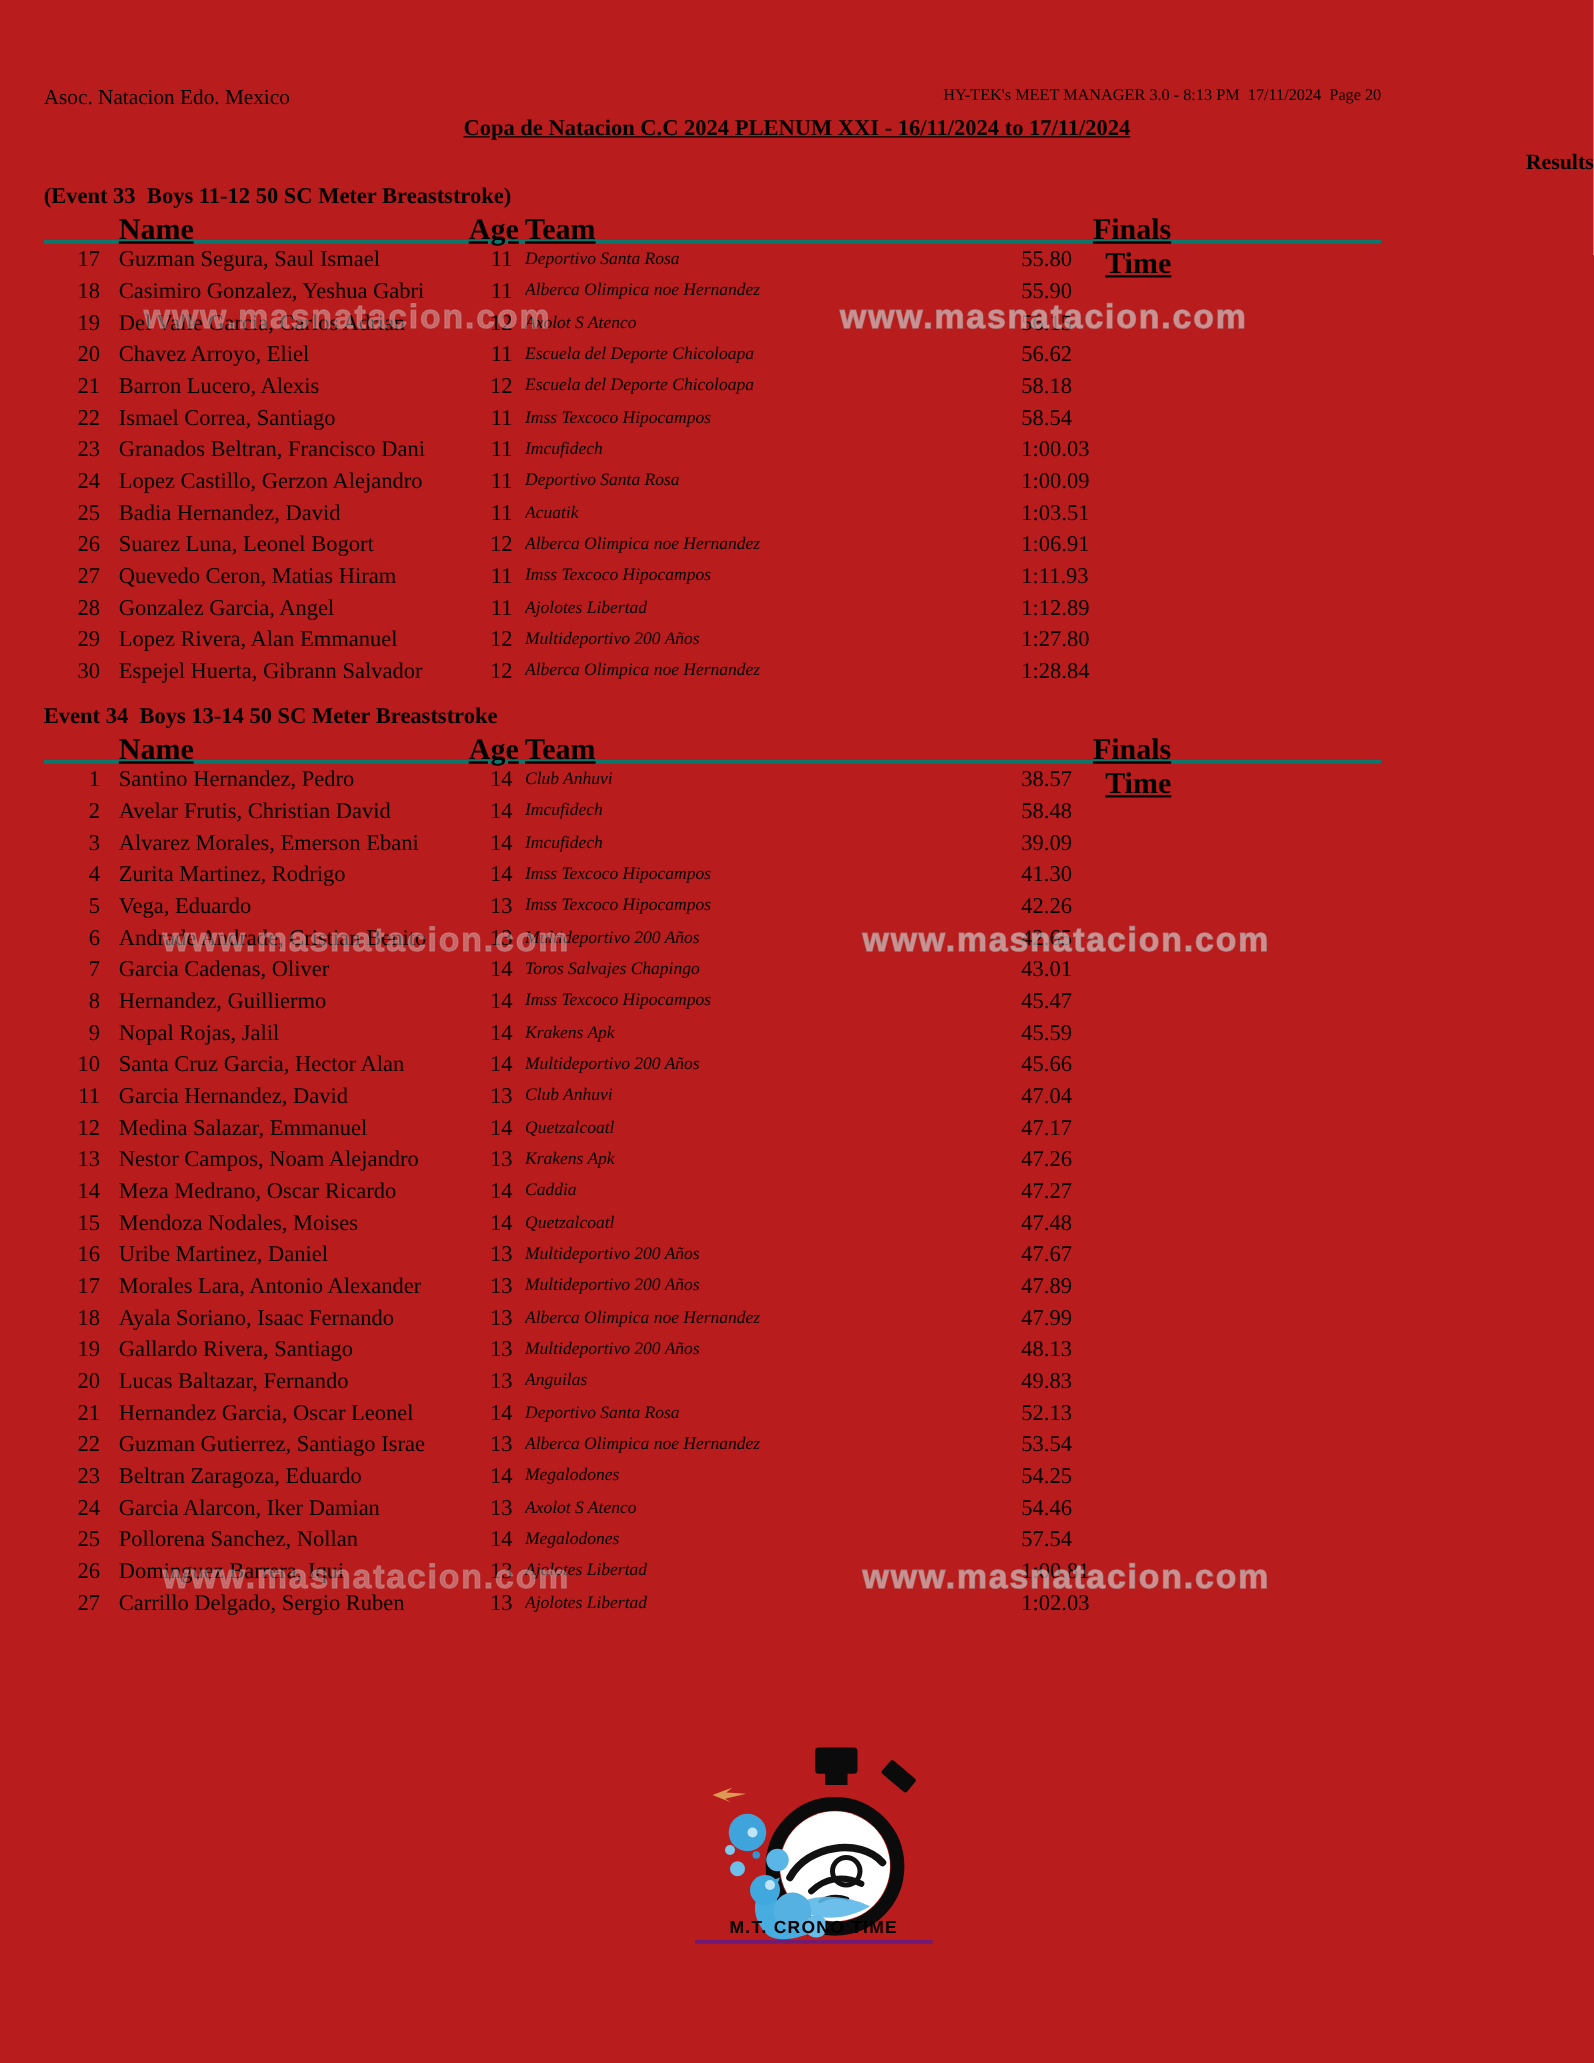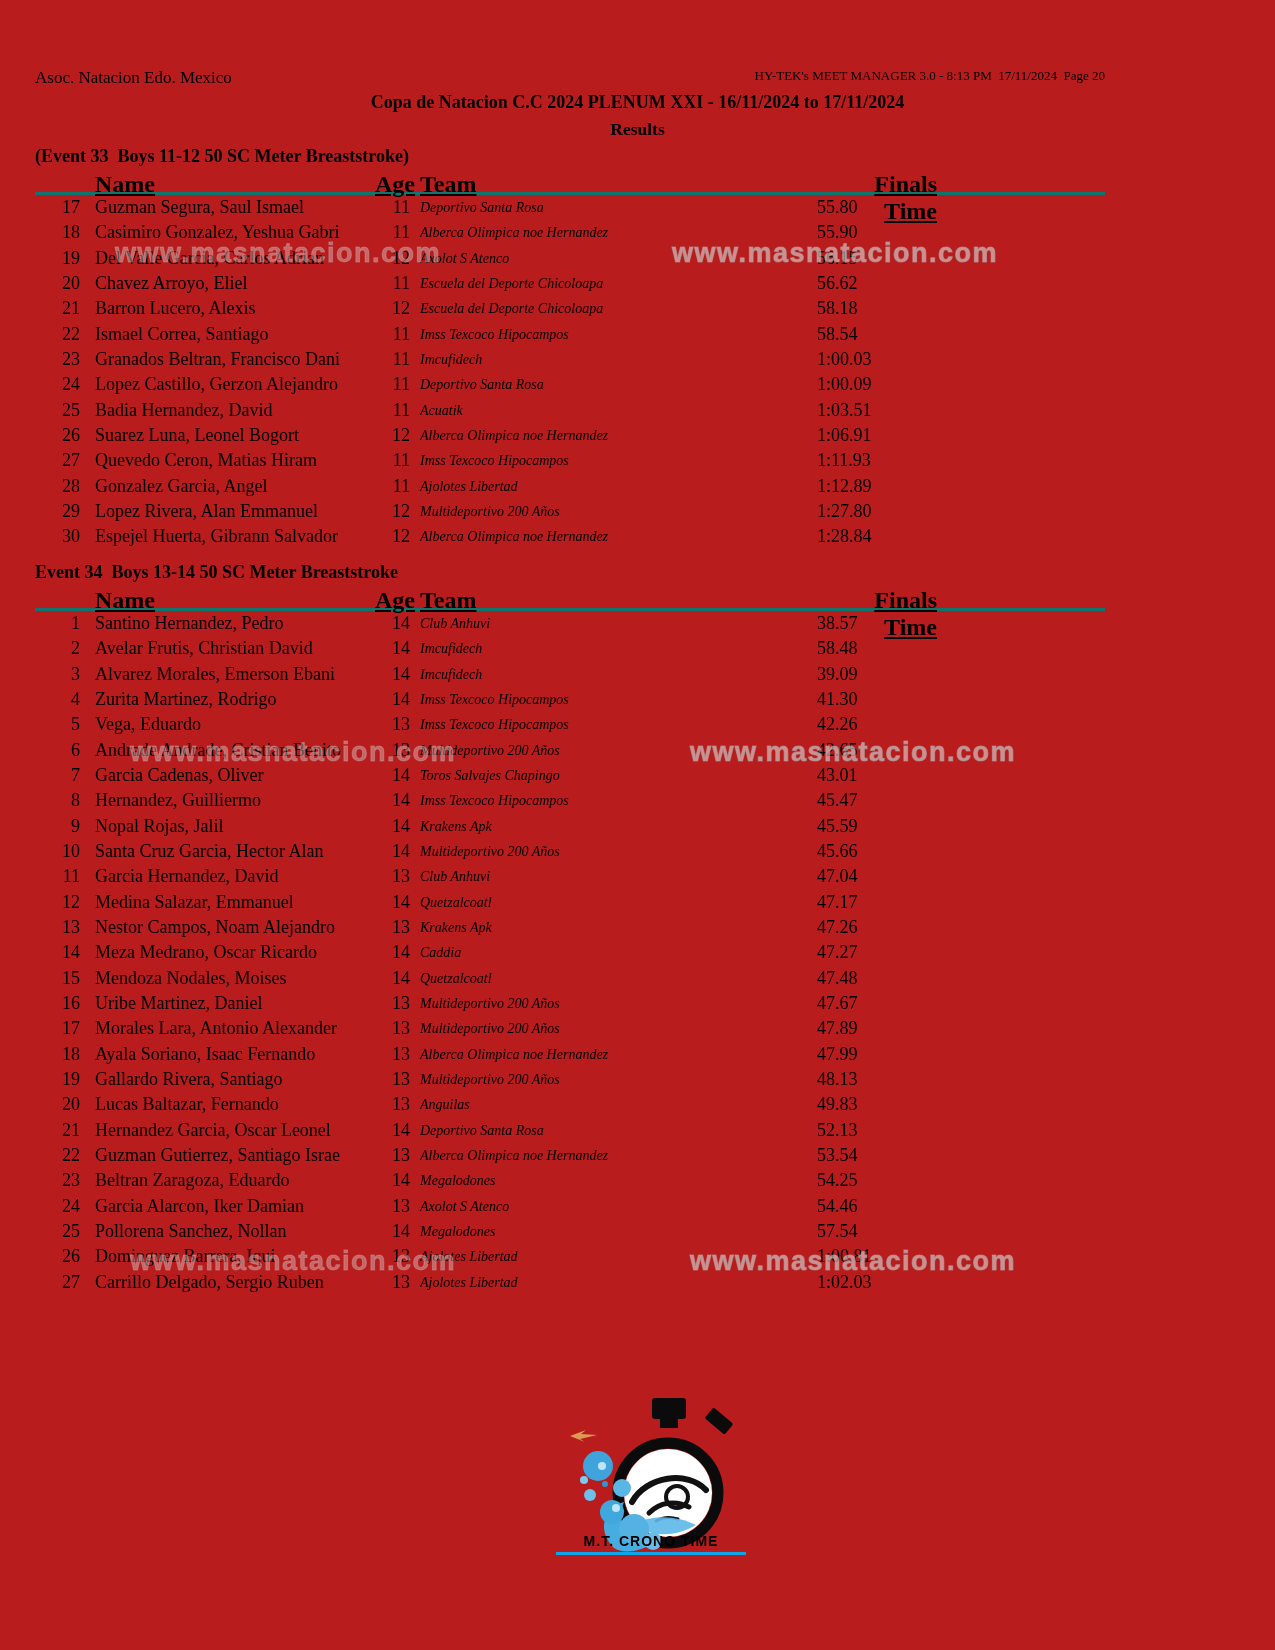--- a/index.html
+++ b/index.html
@@ -15,25 +15,25 @@
   .hdr-org {
     position:absolute; left:35px; top:68px;
     font-size:17px; white-space:pre;
   }
   .hdr-sys {
     position:absolute; right:170px; top:68px;
     font-size:13px; white-space:pre;
   }
   .hdr-title {
     position:absolute; left:0; top:92px; width:1275px;
-    text-align:center; font-size:18px; font-weight:bold; white-space:pre;
+    text-align:center; font-size:18px; font-weight:bold; white-space:pre;text-decoration:underline;
   }
   .hdr-results {
     position:absolute; left:0; top:119px; width:1275px;
-    text-align:center; font-size:17.5px; font-weight:bold;
+    text-align:right; font-size:17.5px; font-weight:bold;
   }
   .event-section { position:absolute; left:35px; width:1070px; }
   .event-heading {
     font-size:18px; font-weight:bold; white-space:pre;
   }
   .thead {
     position:relative; height:24px; margin-top:4px;
     border-bottom:3px solid #0f766e;
     font-weight:bold; font-size:24px;
   }
@@ -60,21 +60,21 @@
   .wm.faint {
     color:rgba(240,240,240,0.35);
     -webkit-text-stroke:1px rgba(185,185,185,0.38);
   }
   .logo-wrap { position:absolute; left:556px; top:1396px; width:190px; height:165px; }
   .logo-caption {
     position:absolute; left:556px; top:1533px; width:190px;
     text-align:center;
     font-family:"Liberation Sans", sans-serif;
     font-weight:bold; font-size:14px; letter-spacing:1px;
-    border-bottom:3px solid #0ea5e9;
+    border-bottom:3px solid #701a75;
     padding-bottom:3px;
   }
 </style>
 </head>
 <body>
 
 <div class="page">
 
   <div class="hdr-org">Asoc. Natacion Edo. Mexico</div>
   <div class="hdr-sys">HY-TEK's MEET MANAGER 3.0 - 8:13 PM  17/11/2024  Page 20</div>

